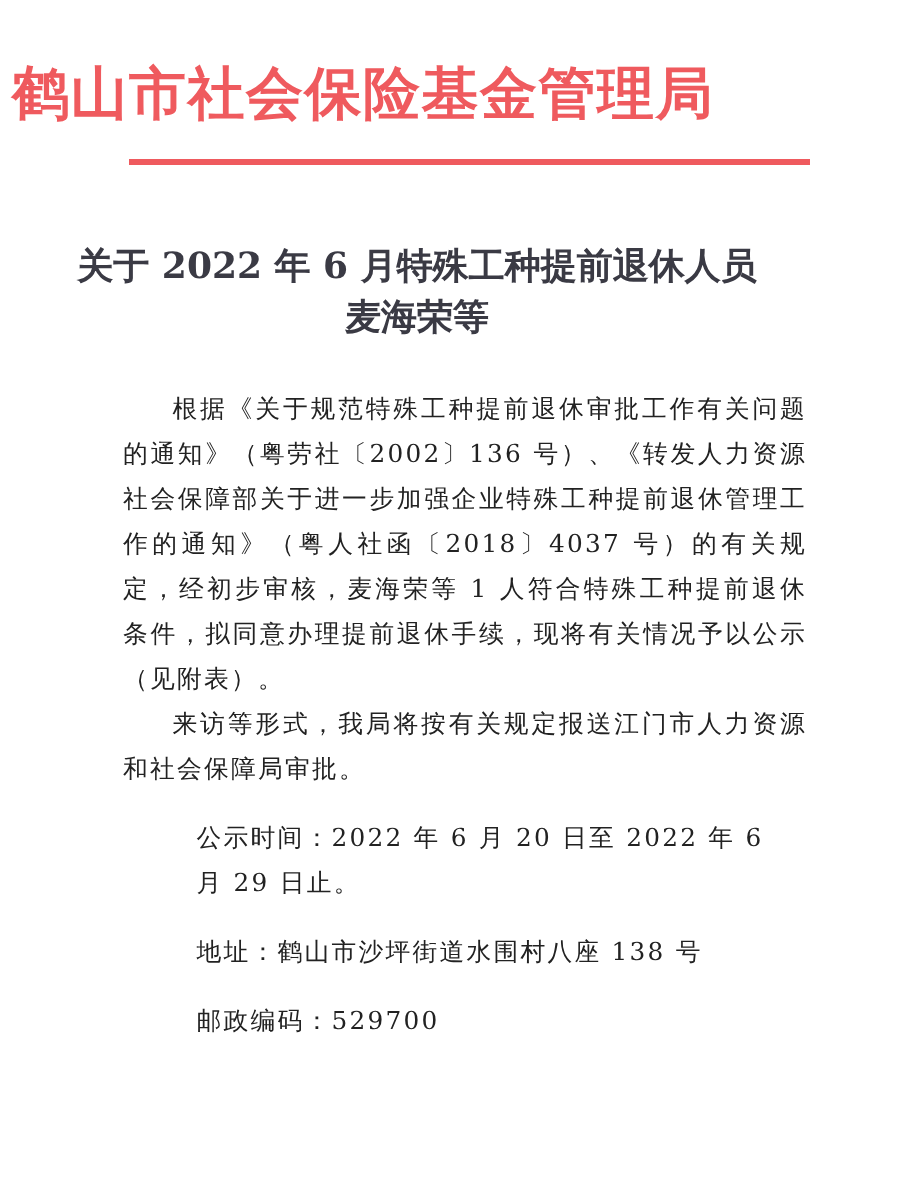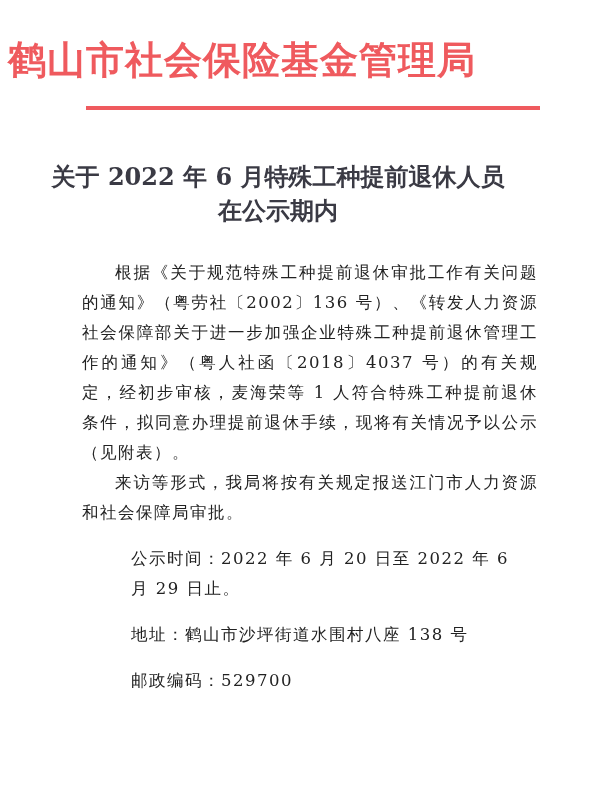--- a/index.html
+++ b/index.html
@@ -1,20 +1,20 @@
 <!DOCTYPE html>
 <html><head>
   <meta charset="utf-8">
   <style>
     html, body { margin: 0; padding: 0; background: #ffffff; }
     body { width: 604px; height: 789px; position: relative; overflow: hidden; }
     .page { position: absolute; left: 0; top: 0; width: 604px; height: 789px; background: #ffffff; }
     .masthead {
       position: absolute; left: 0; top: 40px; width: 484px; text-align: center;
-      font-family: Liberation Mono, monospace; font-weight: bold; font-size: 38px;
+      font-family: Liberation Serif, serif; font-weight: bold; font-size: 38px;
       color: #ef5a5e; letter-spacing: 1px; line-height: 46px;
     }
     .red-rule {
       position: absolute; left: 86px; top: 106px; width: 454px; height: 4px;
       background: #ef5a5e;
     }
     .doc-title {
       position: absolute; left: 0; top: 160px; width: 556px; text-align: center;
       font-family: "DejaVu Serif", serif; font-weight: bold; font-size: 24px;
       color: #3a3a44; line-height: 34px;
@@ -29,21 +29,21 @@
   </style>
 </head>
 <body>
 
 <div class="page">
   <div class="masthead">鹤山市社会保险基金管理局</div>
   <div class="red-rule"></div>
 
   <div class="doc-title">
     <div>关于 2022 年 6 月特殊工种提前退休人员</div>
-    <div>在公示期内</div>
+    <div>麦海荣等</div>
   </div>
 
   <div class="body-text">
     <p class="para">根据《关于规范特殊工种提前退休审批工作有关问题的通知》（粤劳社〔2002〕136 号）、《转发人力资源社会保障部关于进一步加强企业特殊工种提前退休管理工作的通知》（粤人社函〔2018〕4037 号）的有关规定，经初步审核，麦海荣等 1 人符合特殊工种提前退休条件，拟同意办理提前退休手续，现将有关情况予以公示（见附表）。</p>
     <p class="para">来访等形式，我局将按有关规定报送江门市人力资源和社会保障局审批。</p>
     <p class="info-line">公示时间：2022 年 6 月 20 日至 2022 年 6 月 29 日止。</p>
     <p class="info-line">地址：鹤山市沙坪街道水围村八座 138 号</p>
     <p class="info-line">邮政编码：529700</p>
   </div>
 </div>

